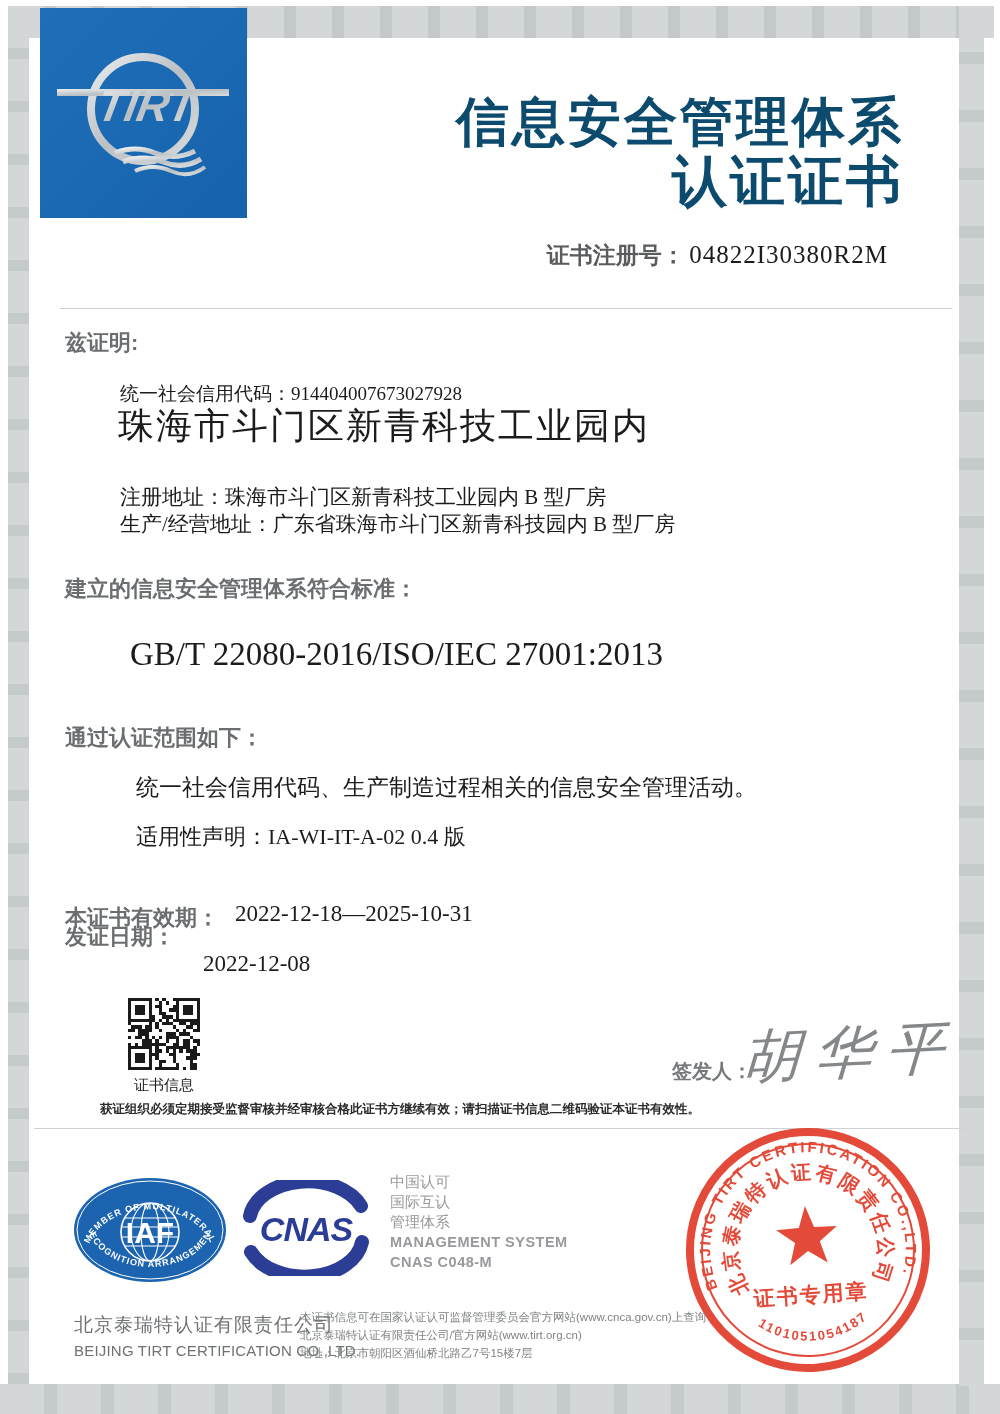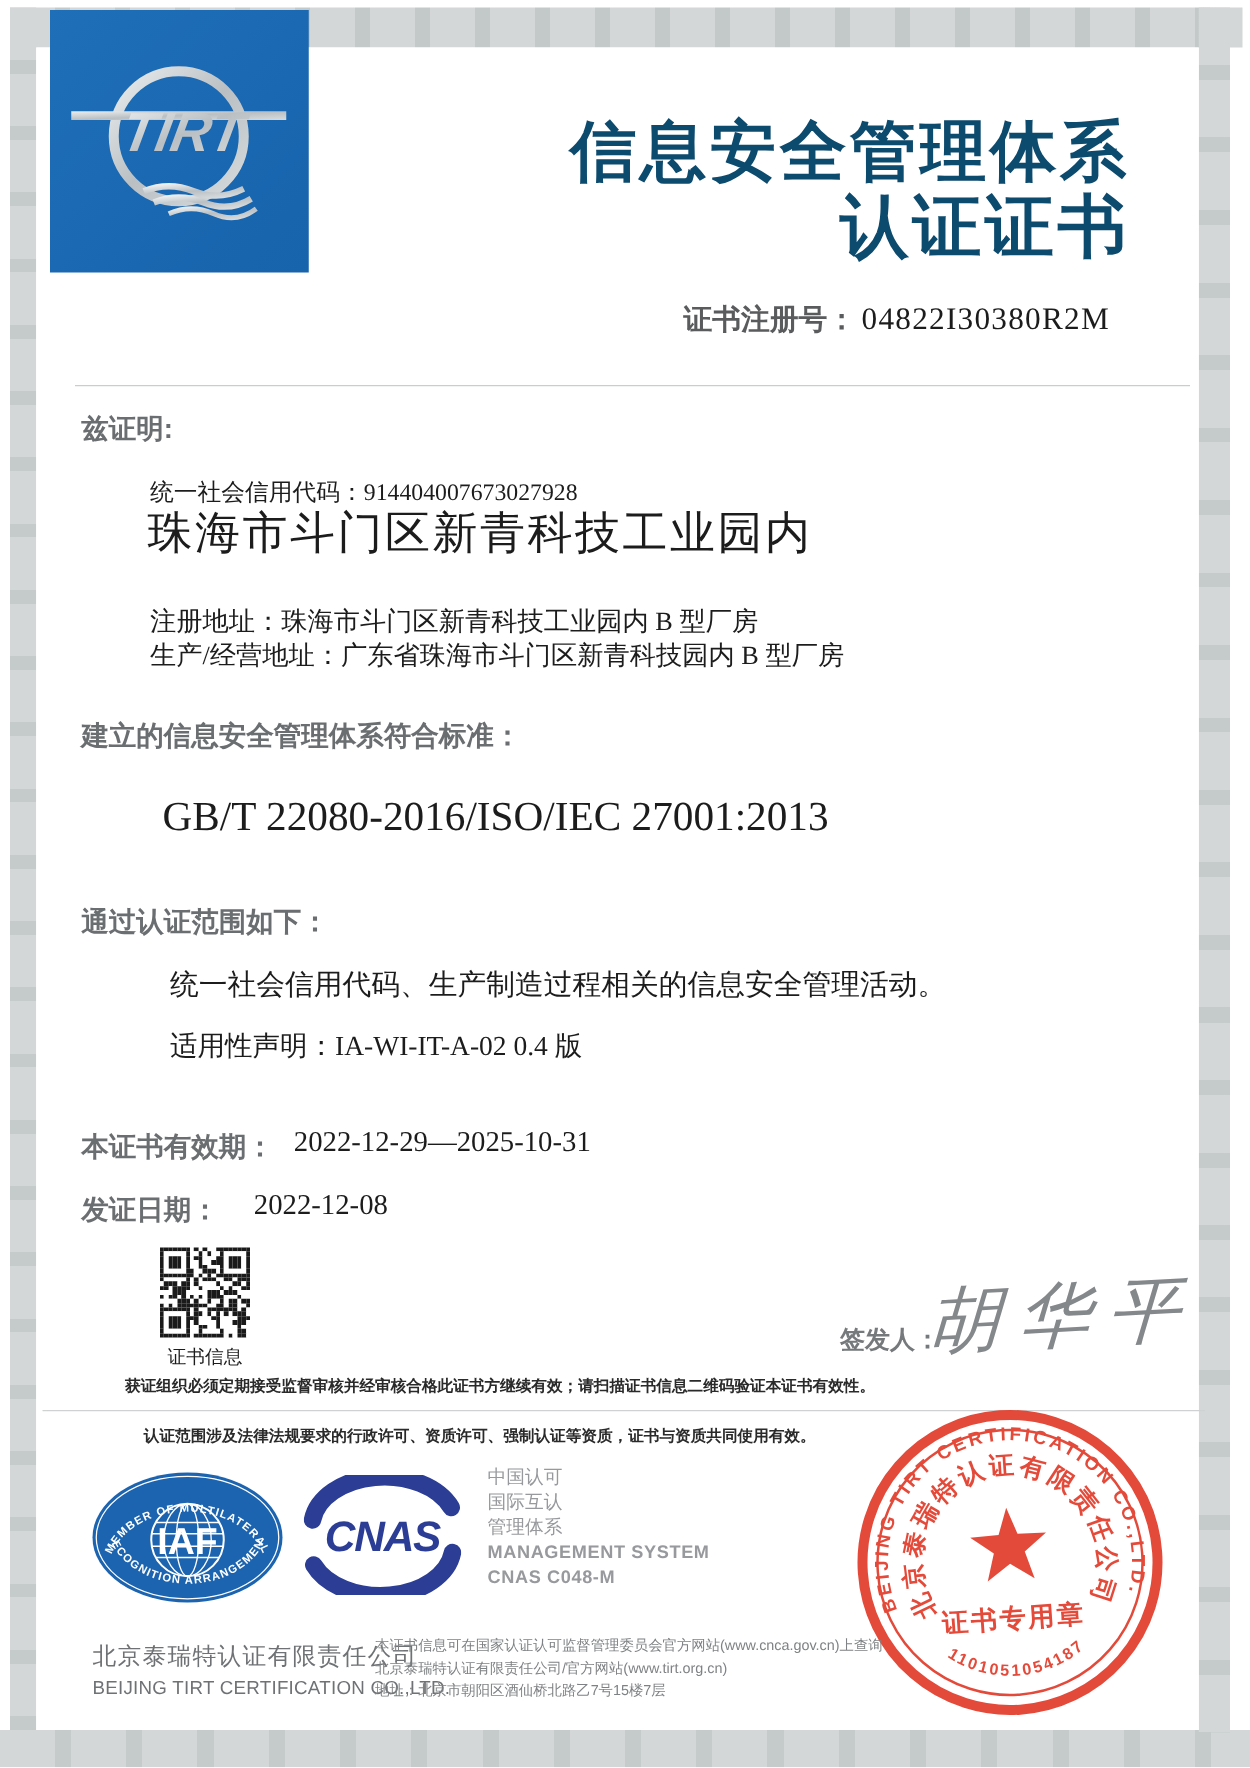--- a/index.html
+++ b/index.html
@@ -35,21 +35,21 @@
   .serif{font-family:"Liberation Serif","DejaVu Serif",serif;color:#1c1c1c;white-space:nowrap;}
   .credit-line{position:absolute;left:120px;top:381px;font-size:19px;}
   .company{position:absolute;left:118px;top:402px;font-size:36px;letter-spacing:2px;}
   .addr1{position:absolute;left:120px;top:483px;font-size:21px;}
   .addr2{position:absolute;left:120px;top:510px;font-size:21px;}
   .standard{position:absolute;left:130px;top:636px;font-size:33px;}
   .scope-text{position:absolute;left:136px;top:772px;font-size:23px;}
   .soa{position:absolute;left:136px;top:822px;font-size:22px;}
   .val-label{left:65px;top:903px;}
   .val-value{position:absolute;left:235px;top:901px;font-size:23px;}
-  .iss-label{left:65px;top:953px;}
+  .iss-label{left:65px;top:922px;}
   .iss-value{position:absolute;left:203px;top:951px;font-size:23px;}
 
   
   .qr-wrap{position:absolute;left:128px;top:998px;width:72px;}
   #qr{width:72px;height:72px;display:grid;grid-template-columns:repeat(21,1fr);
       grid-template-rows:repeat(21,1fr);background:#fff;}
   #qr div{width:100%;height:100%;}
   .qr-label{margin-top:6px;text-align:center;font-size:15px;}
 
   
@@ -123,21 +123,21 @@
   <div class="addr2 serif">生产/经营地址：广东省珠海市斗门区新青科技园内 B 型厂房</div>
 
   <div class="h-gray" style="left:65px;top:564px;margin-top:10px;">建立的信息安全管理体系符合标准：</div>
   <div class="standard serif">GB/T 22080-2016/ISO/IEC 27001:2013</div>
 
   <div class="h-gray" style="left:65px;top:723px;">通过认证范围如下：</div>
   <div class="scope-text serif">统一社会信用代码、生产制造过程相关的信息安全管理活动。</div>
   <div class="soa serif">适用性声明：IA-WI-IT-A-02 0.4 版</div>
 
   <div class="h-gray val-label">本证书有效期：</div>
-  <div class="val-value serif">2022-12-29—2025-10-31</div>
+  <div class="val-value serif">2022-12-18—2025-10-31</div>
   <div class="h-gray iss-label">发证日期：</div>
   <div class="iss-value serif">2022-12-08</div>
 
   <div class="qr-wrap">
     <div id="qr">
         <div style="background: rgb(26, 26, 26);"></div>
         <div style="background: rgb(26, 26, 26);"></div>
         <div style="background: rgb(26, 26, 26);"></div>
         <div style="background: rgb(26, 26, 26);"></div>
         <div style="background: rgb(26, 26, 26);"></div>
@@ -579,21 +579,20 @@
         <div style="background: rgb(255, 255, 255);"></div>
       </div>
     <div class="qr-label serif">证书信息</div>
   </div>
 
   <div class="signer-label">签发人：</div>
   <div class="signature">胡华平</div>
 
   <div class="note note1">获证组织必须定期接受监督审核并经审核合格此证书方继续有效；请扫描证书信息二维码验证本证书有效性。</div>
   <div class="divider-mid"></div>
-  <div class="note note2">认证范围涉及法律法规要求的行政许可、资质许可、强制认证等资质，证书与资质共同使用有效。</div>
 
   <div class="iaf">
     <svg width="156" height="108" viewBox="-78 -54 156 108">
       <ellipse cx="0" cy="0" rx="76" ry="52" fill="#1c64af"></ellipse>
       <ellipse cx="0" cy="0" rx="73" ry="49" fill="none" stroke="#ffffff" stroke-width="1"></ellipse>
       <clipPath id="globeClip">
           <circle cx="0" cy="2" r="29"></circle>
         </clipPath>
       <circle cx="0" cy="2" r="29" fill="#1c64af" stroke="#ffffff" stroke-width="1.6"></circle>
       <g clip-path="url(#globeClip)" stroke="#ffffff" stroke-width="1.1" fill="none">

